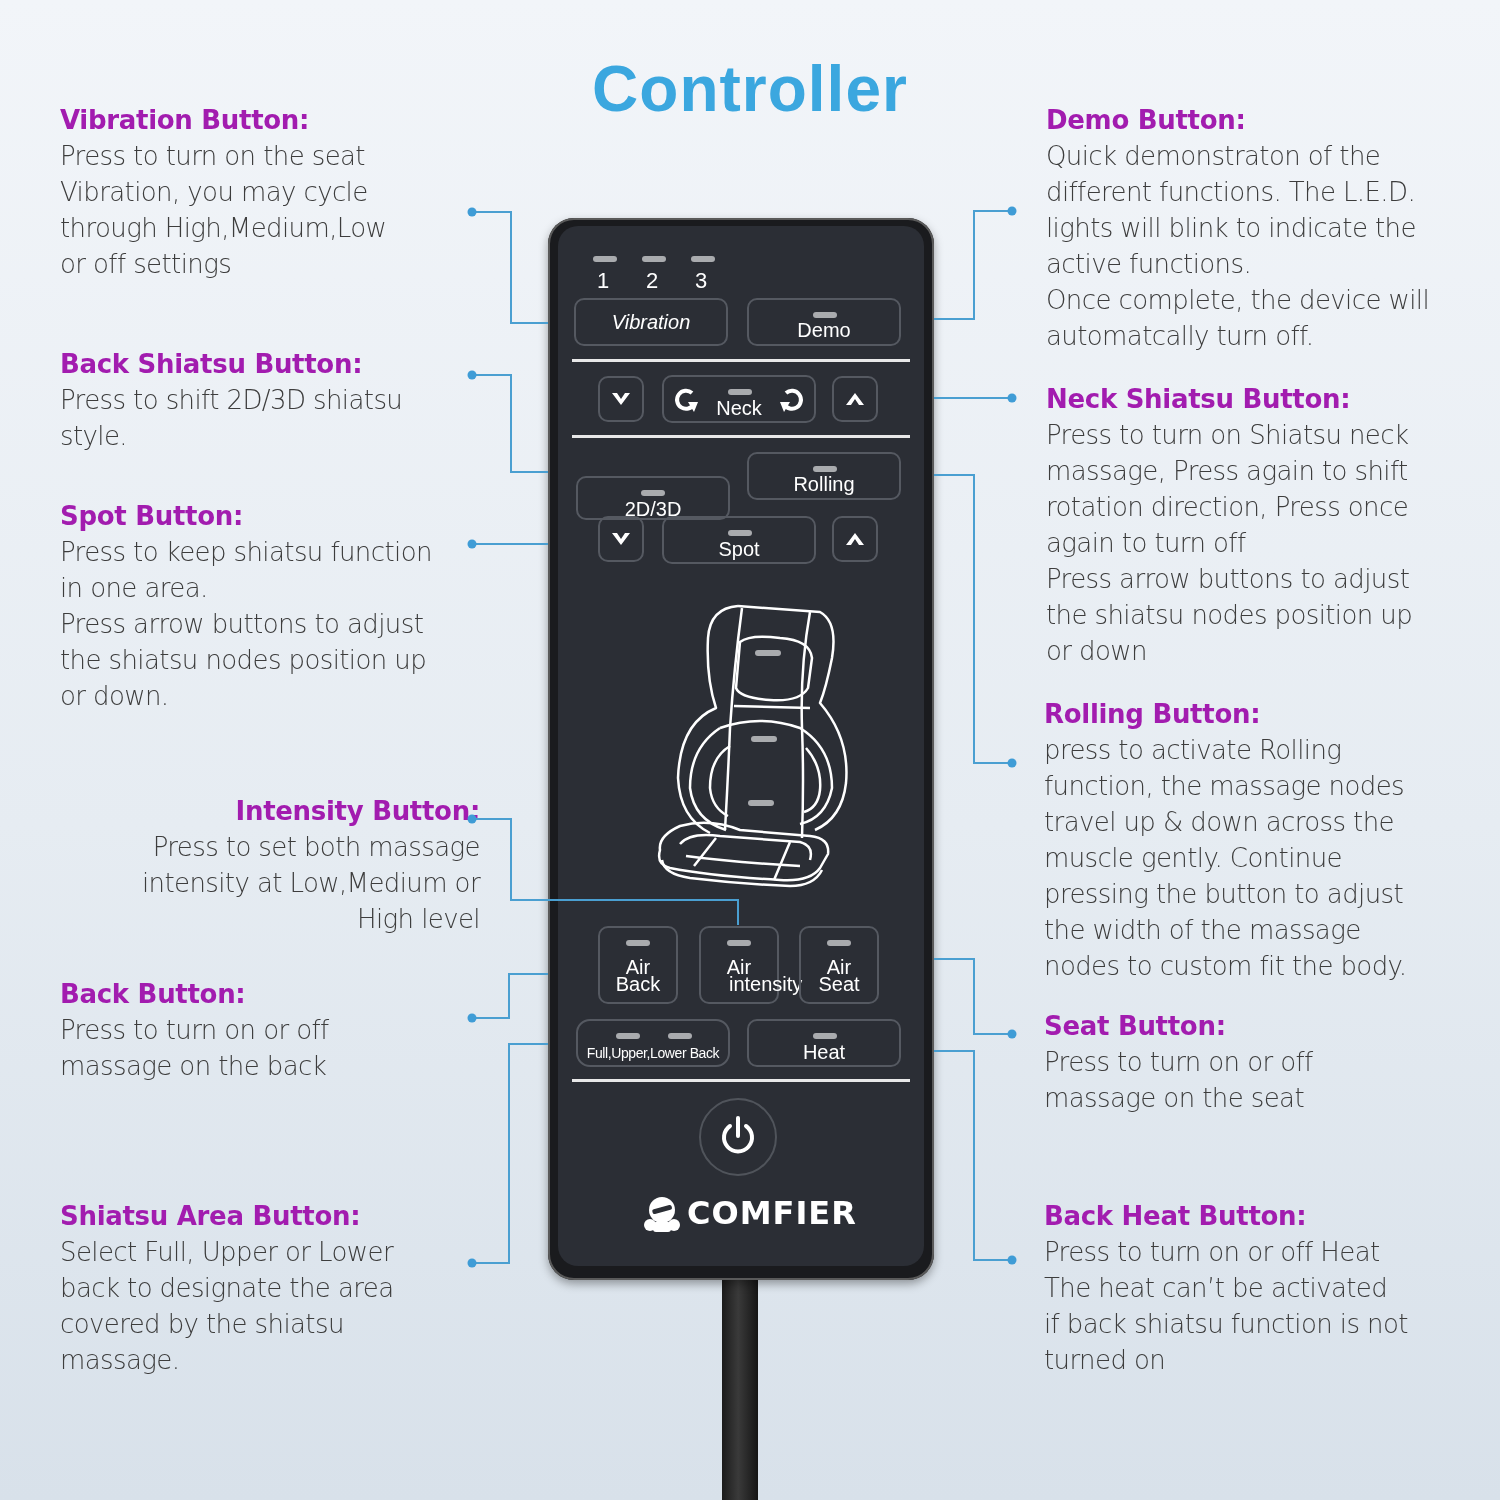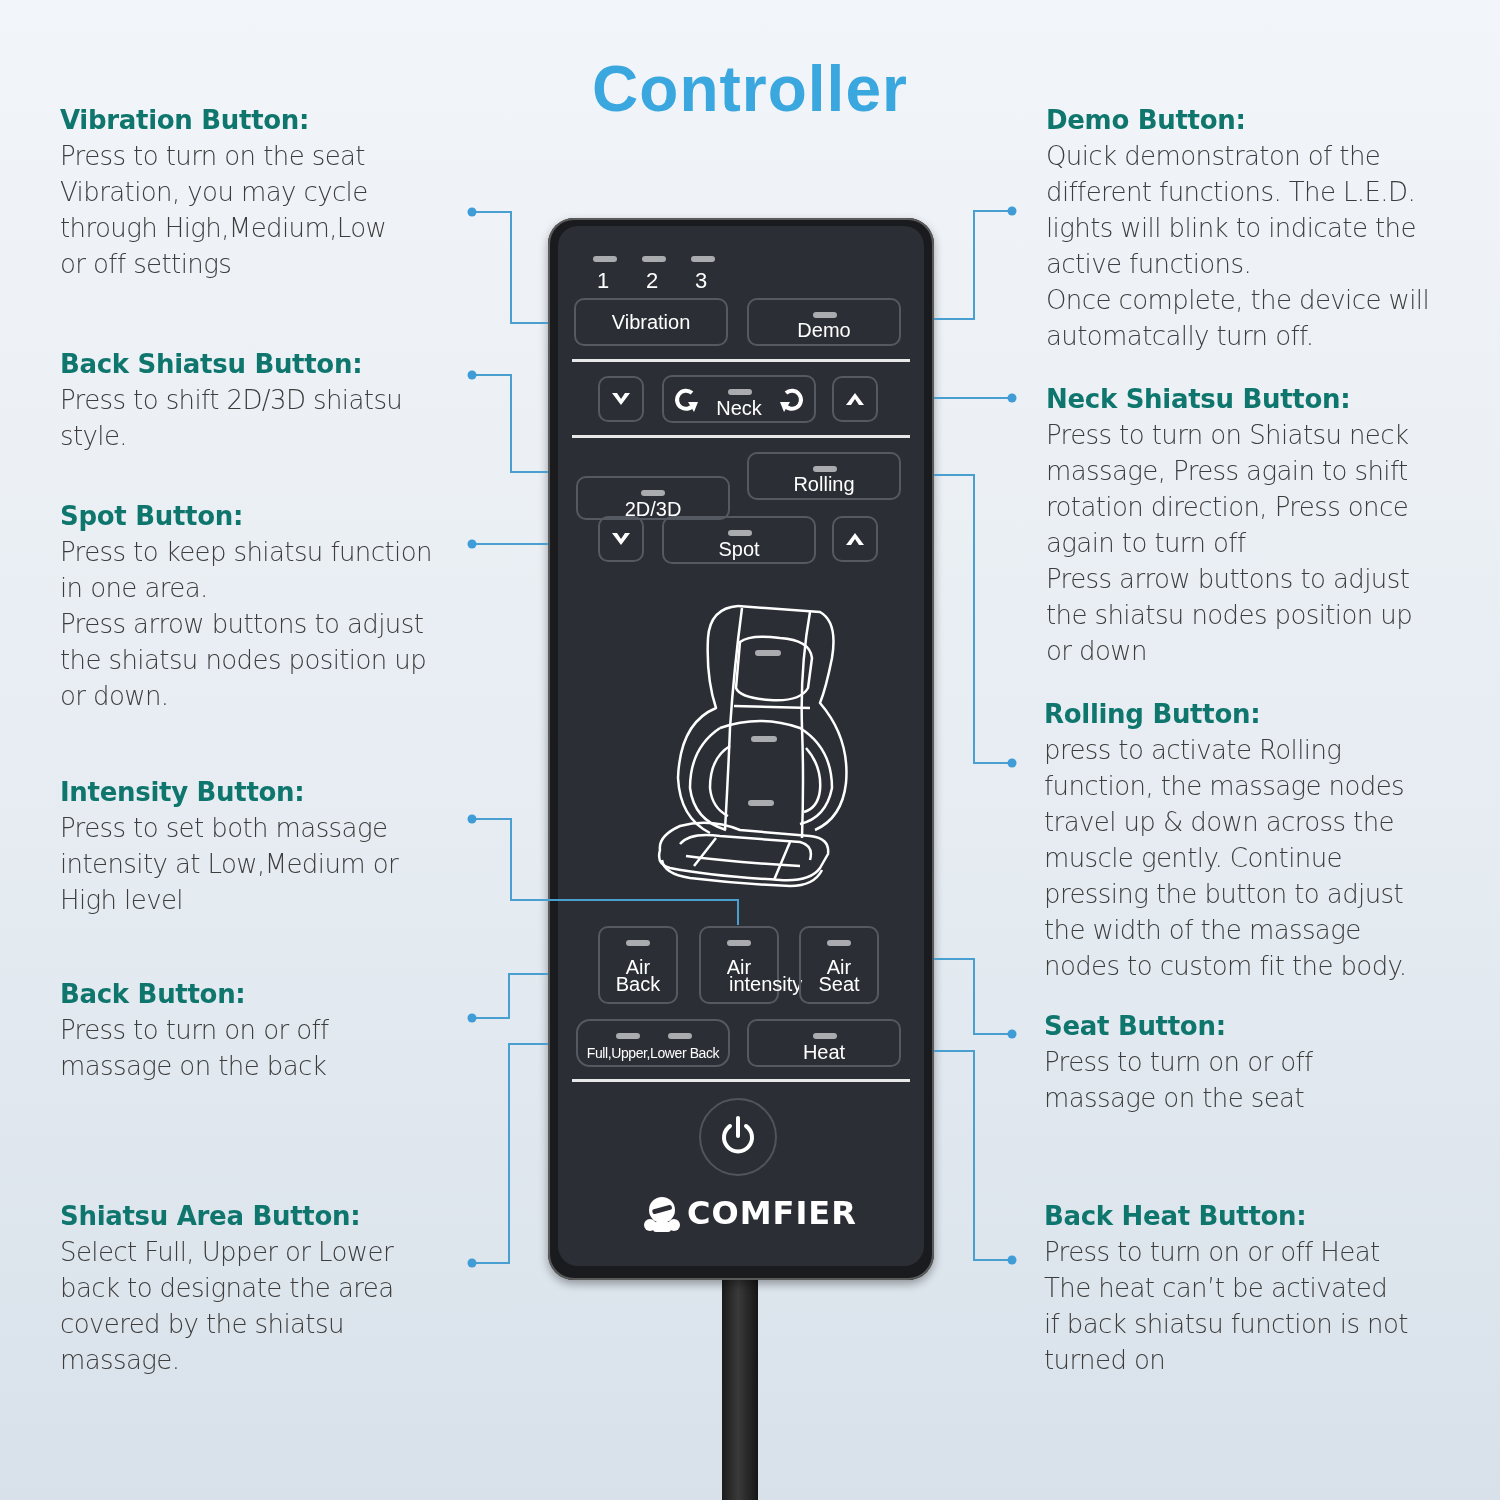--- a/index.html
+++ b/index.html
@@ -9,21 +9,21 @@
     font-family: "DejaVu Sans", sans-serif;
   }
   .title {
     position:absolute; left:0; width:1500px; top:52px; text-align:center;
     font-family:"Liberation Sans", sans-serif; font-weight:bold; font-size:64px;
     color:#3ba7df; letter-spacing:1px;
   }
   .note { position:absolute; color:#3a3a3a; }
   .note h3 {
     margin:0; font-family:"DejaVu Sans", sans-serif; font-weight:bold;
-    font-size:26px; line-height:36px; color:#0f766e; letter-spacing:-0.3px;
+    font-size:26px; line-height:36px; color:#a21caf; letter-spacing:-0.3px;
   }
   .note p {
     margin:0; font-family:"DejaVu Sans", sans-serif; font-weight:300;
     font-size:26px; line-height:36px; color:#3d3d3d; white-space:pre-line;
     letter-spacing:-0.6px;
   }
   svg.lines { position:absolute; left:0; top:0; }
 
   
   .cable {
@@ -79,21 +79,21 @@
 style.</p>
 </div>
 <div class="note" style="left:60px;top:498px;width:420px;">
   <h3>Spot Button:</h3>
   <p>Press to keep shiatsu function
 in one area.
 Press arrow buttons to adjust
 the shiatsu nodes position up
 or down.</p>
 </div>
-<div class="note" style="left:60px;top:774px;width:420px;">
+<div class="note" style="left:60px;top:793px;width:420px;text-align:right;">
   <h3>Intensity Button:</h3>
   <p>Press to set both massage
 intensity at Low,Medium or
 High level</p>
 </div>
 <div class="note" style="left:60px;top:976px;width:420px;">
   <h3>Back Button:</h3>
   <p>Press to turn on or off
 massage on the back</p>
 </div>
@@ -152,21 +152,21 @@
 <div class="remote">
   <div class="face">
 
     <div class="led" style="left:35px;top:30px;"></div>
     <div class="led" style="left:84px;top:30px;"></div>
     <div class="led" style="left:133px;top:30px;"></div>
     <div class="lbl" style="left:39px;top:42px;font-size:22px;">1</div>
     <div class="lbl" style="left:88px;top:42px;font-size:22px;">2</div>
     <div class="lbl" style="left:137px;top:42px;font-size:22px;">3</div>
 
-    <div class="btn" style="left:16px;top:72px;width:154px;height:48px;line-height:44px;">
+    <div class="btn" style="left:16px;top:72px;width:154px;height:48px;line-height:44px;font-style:italic;">
       <span>Vibration</span>
     </div>
     <div class="btn" style="left:189px;top:72px;width:154px;height:48px;">
       <div class="led" style="left:64px;top:12px;"></div>
       <span style="position:absolute;left:0;right:0;top:19px;">Demo</span>
     </div>
 
     <div class="sep" style="top:133px;"></div>
 
     <div class="btn arrow-btn" style="left:40px;top:150px;width:46px;height:46px;">

